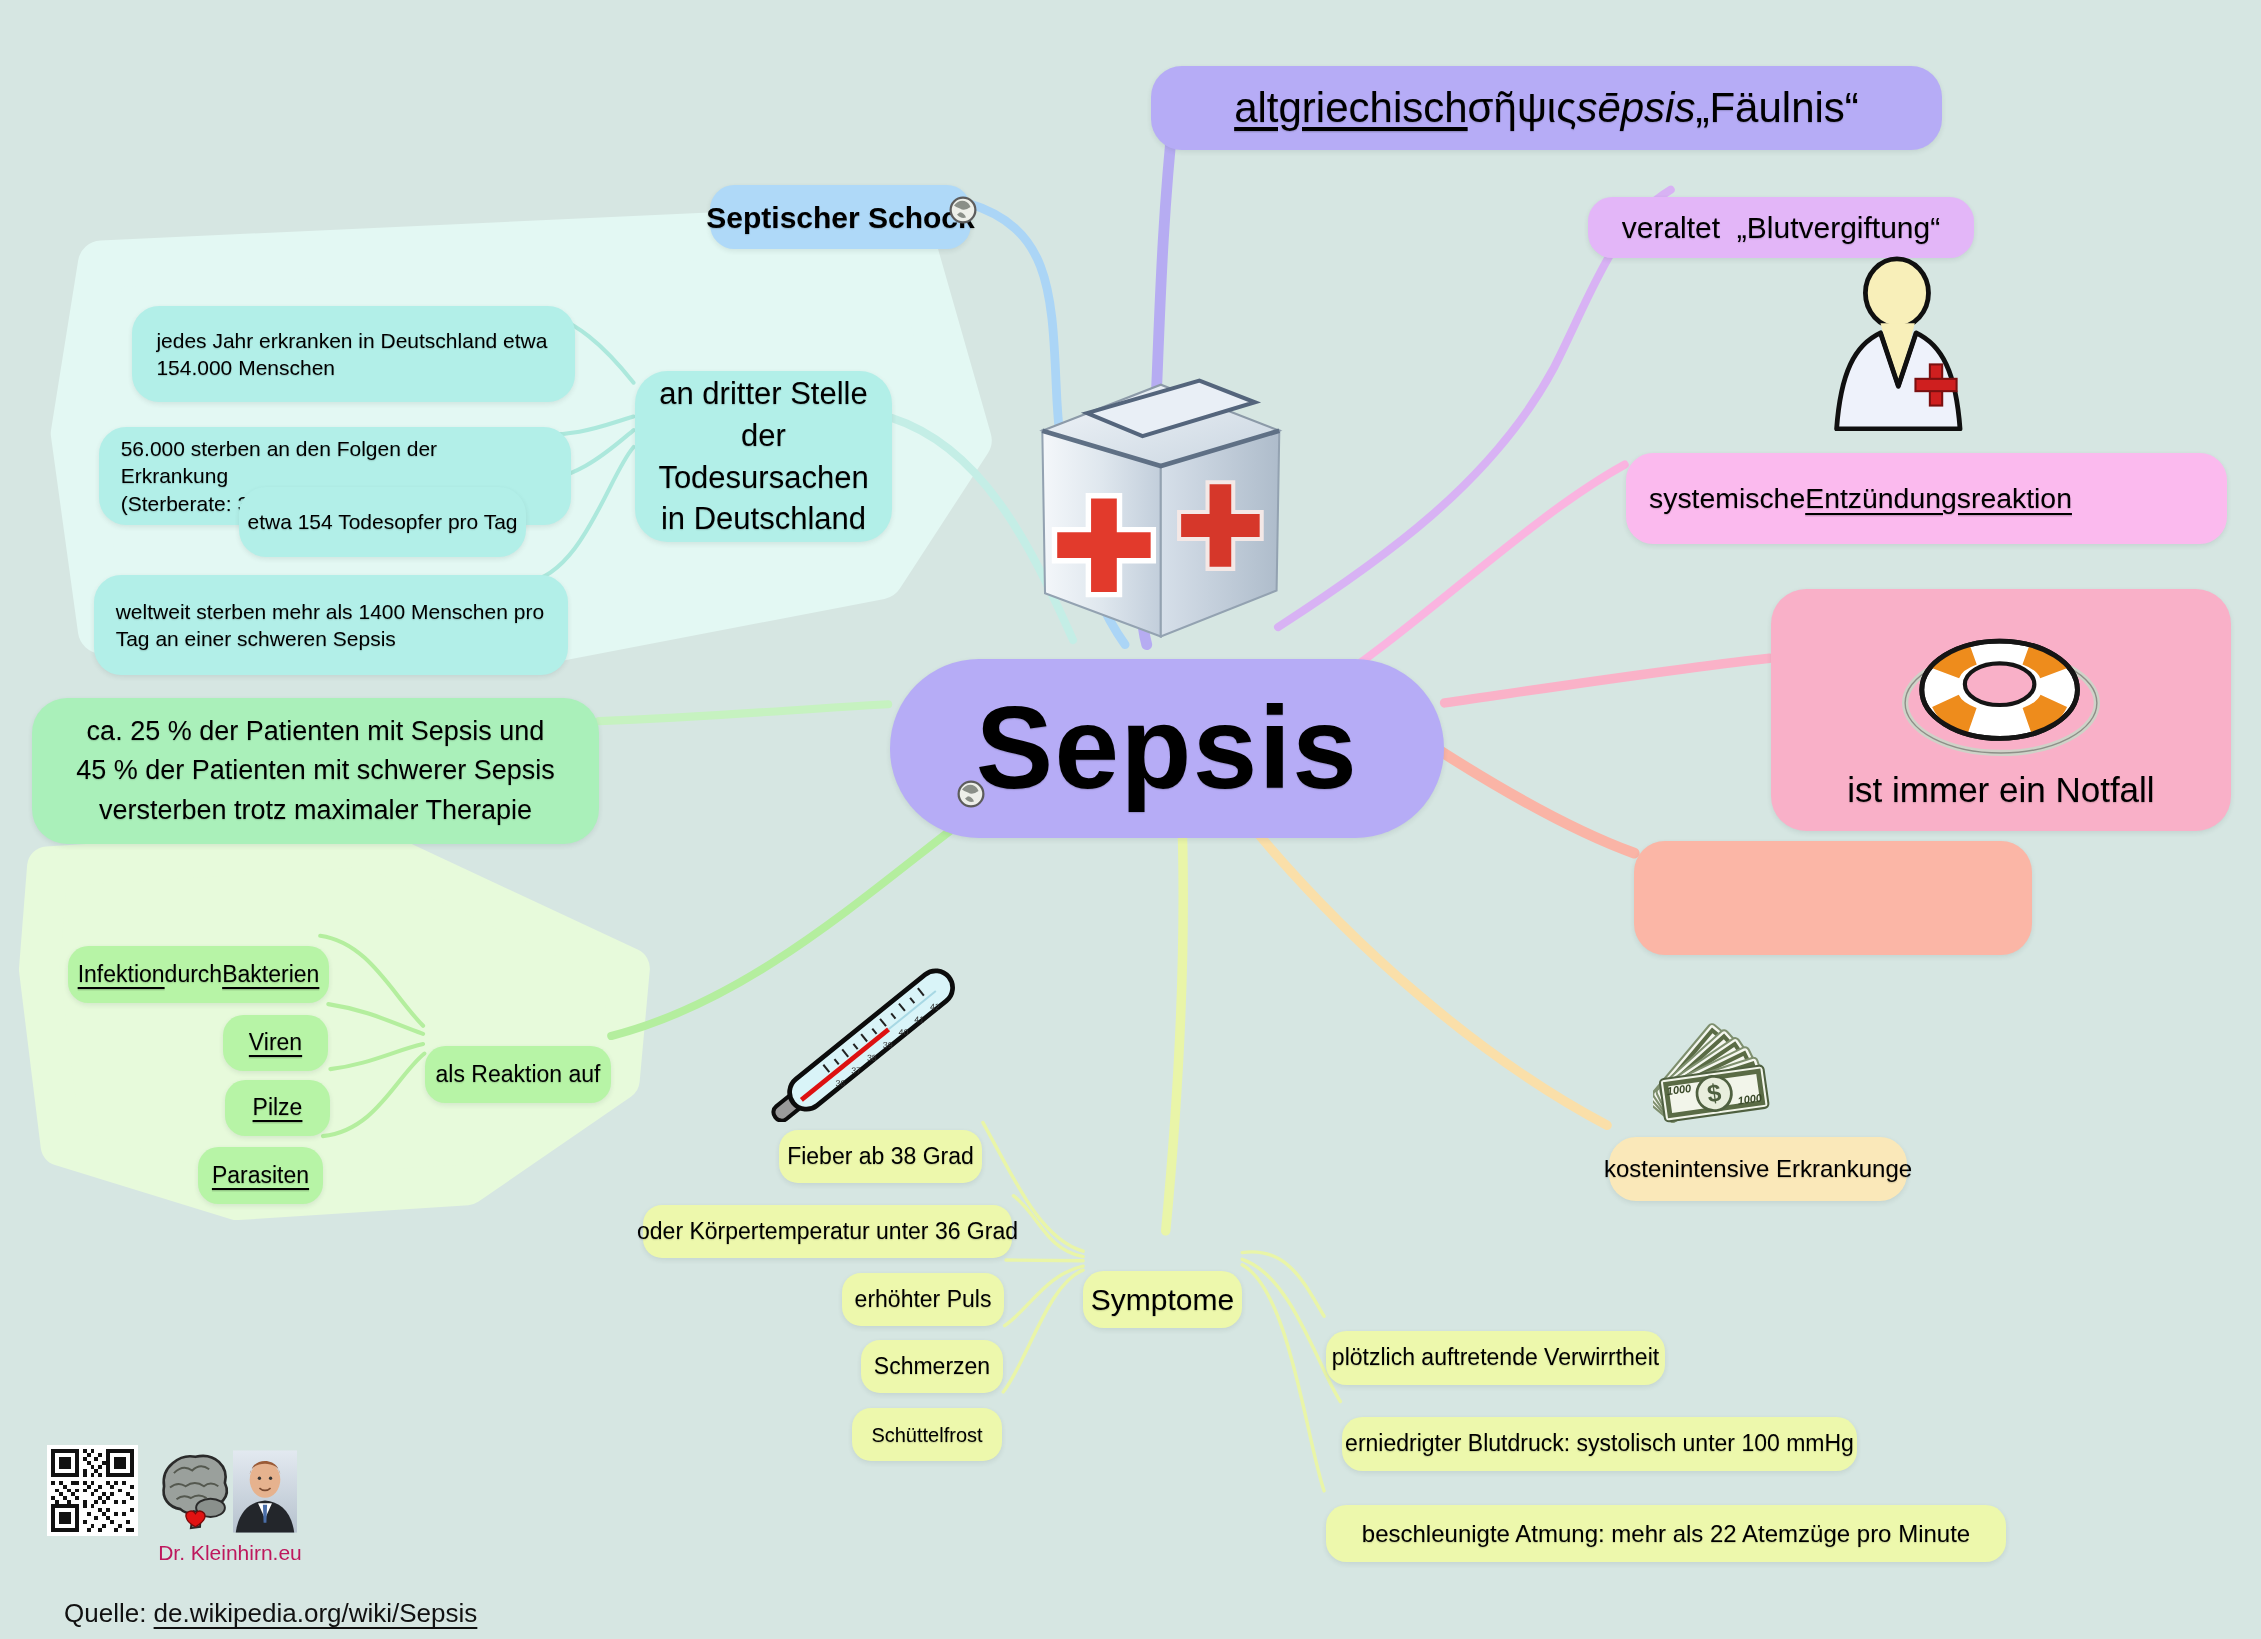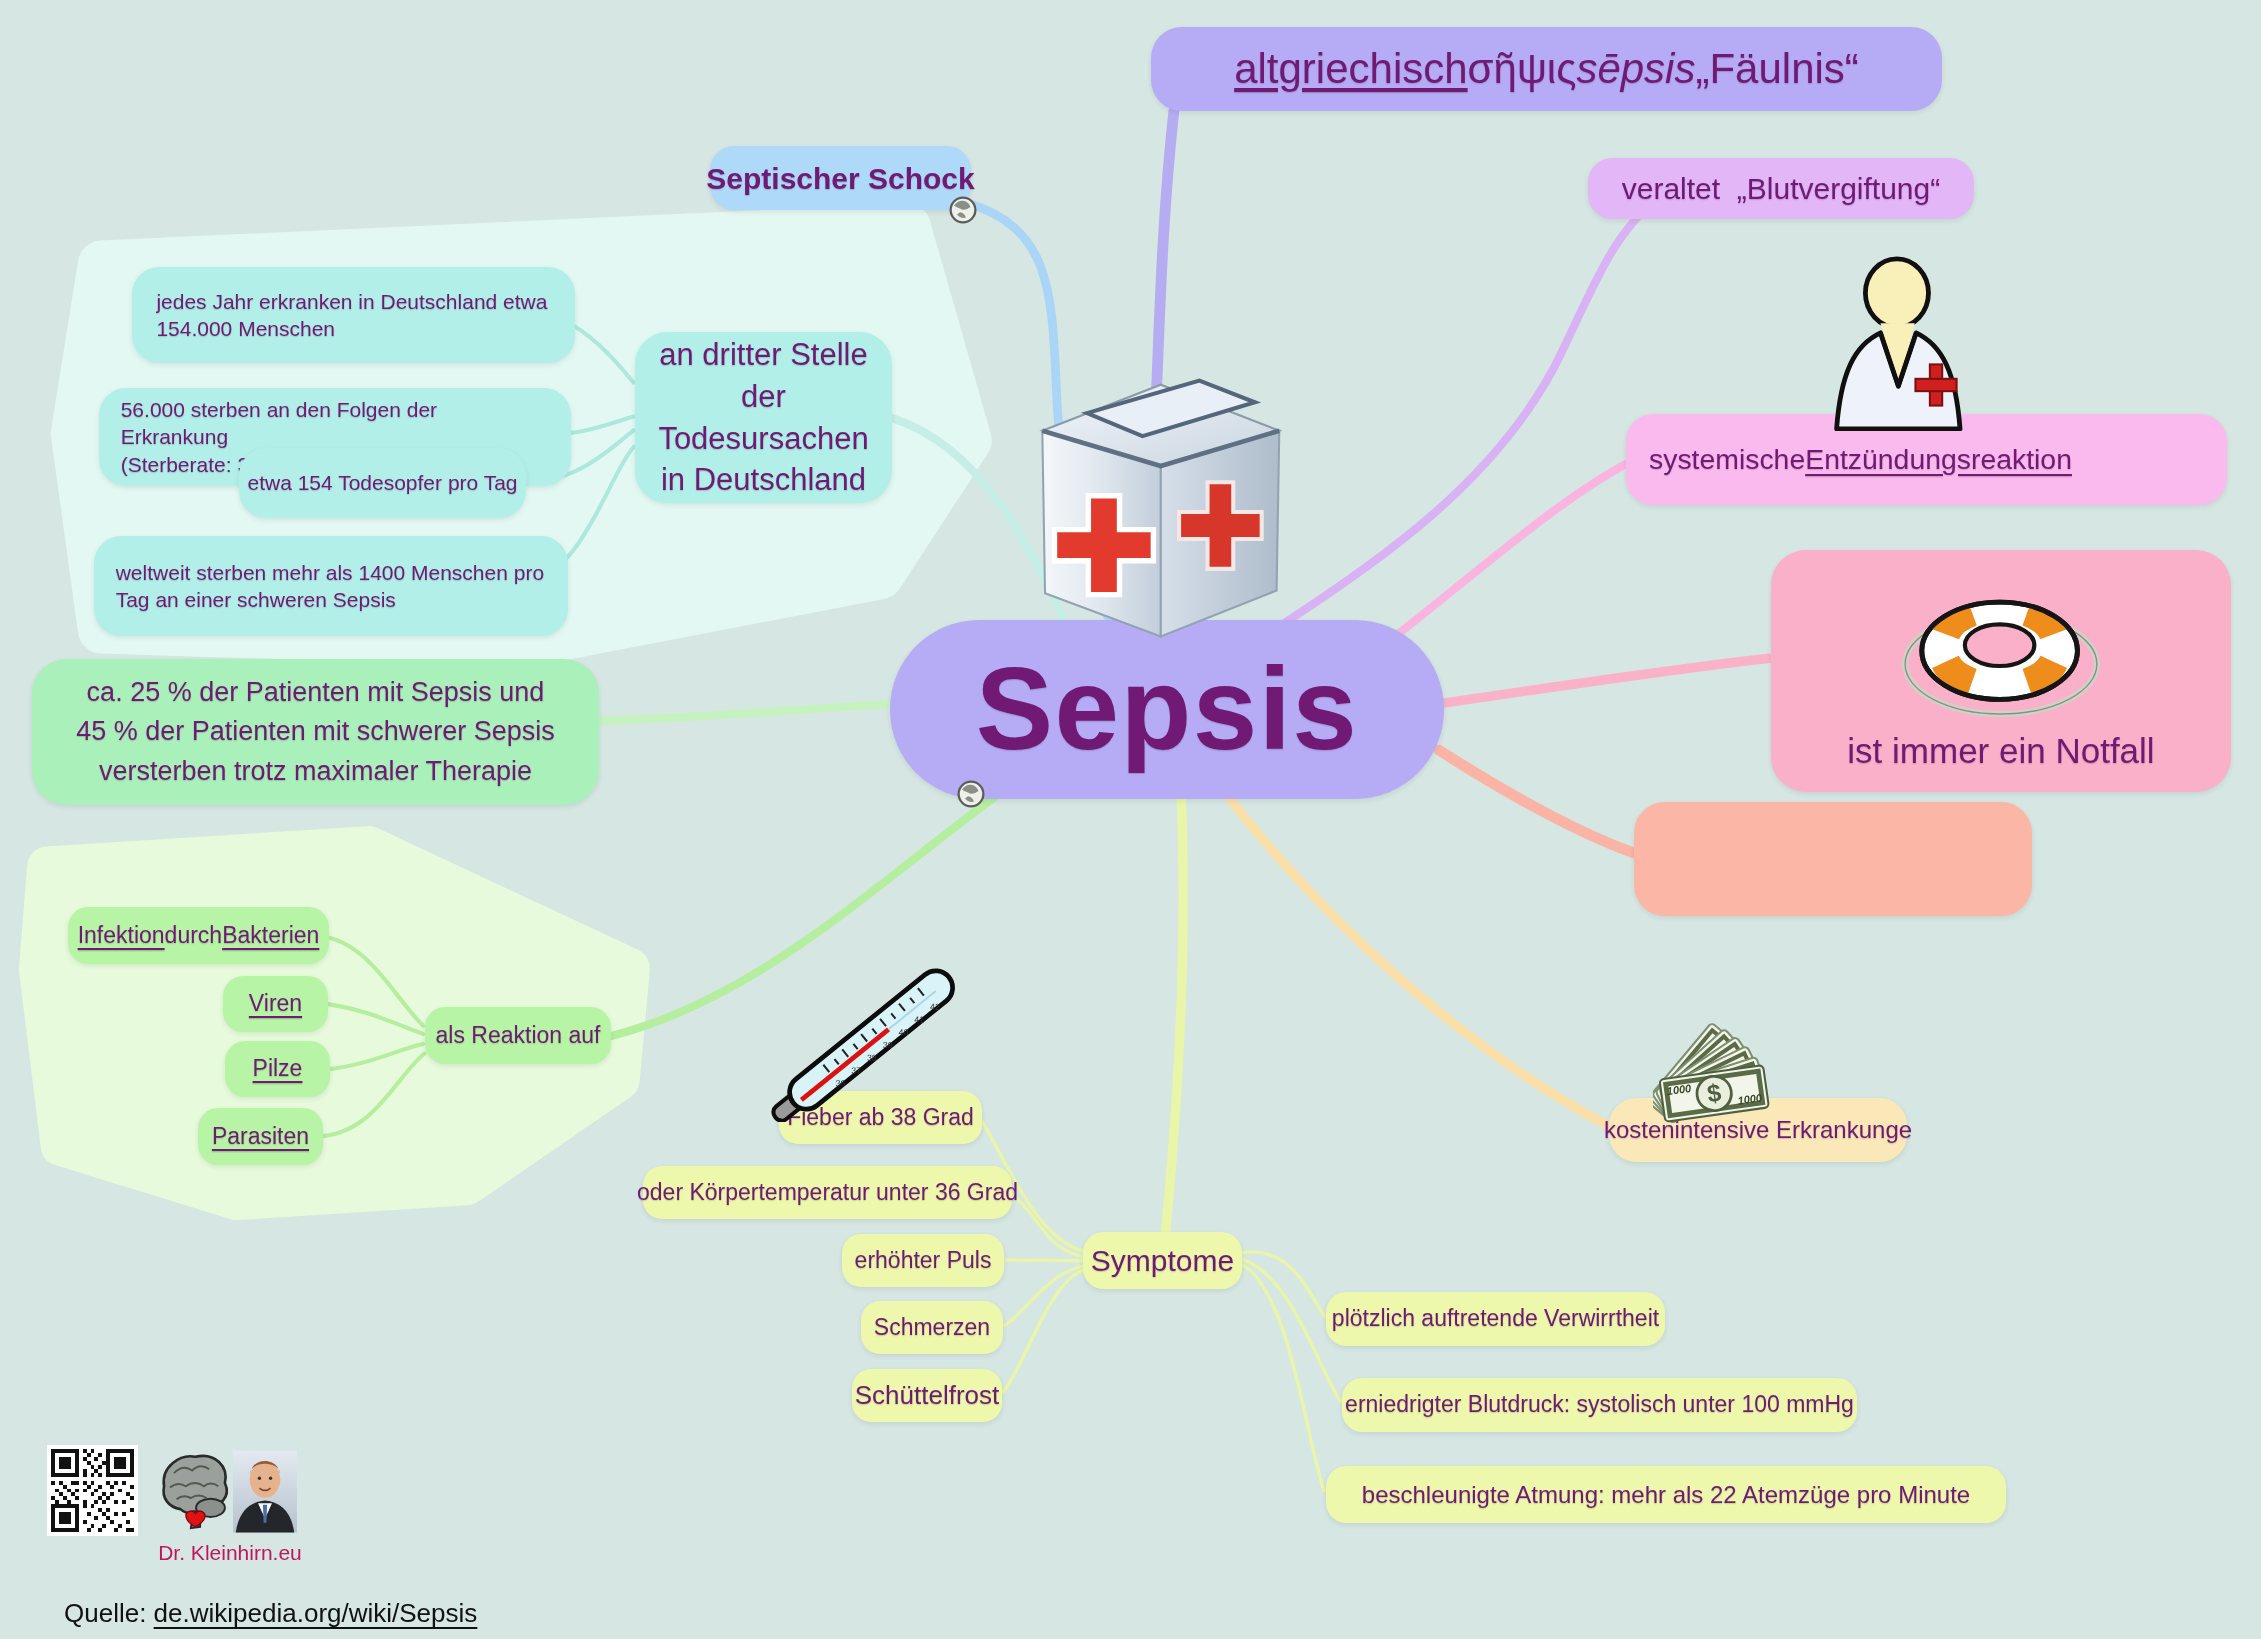--- a/index.html
+++ b/index.html
@@ -7,25 +7,26 @@
     position:relative;
     font-family:"Liberation Sans","DejaVu Sans",sans-serif;
     background:var(--background,#d6e6e2);
     overflow:hidden;
   }
   svg{display:block}
   #edge-layer{position:absolute;left:0;top:0;z-index:1}
   .node{
     position:absolute;z-index:2;
     display:flex;align-items:center;justify-content:center;
-    text-align:center;color:#701a75;line-height:1.3;
+    text-align:center;color:#000000;line-height:1.3;
     white-space:pre-line;
     border-radius:23px;
     box-shadow:0 2px 5.4px rgba(40,60,60,.10);
     text-shadow:0 1.4px 1.4px rgba(0,0,0,.18);
+    margin-top:39px;
   }
   .node.left{justify-content:flex-start;text-align:left}
   .icon-abs{position:absolute;z-index:3}
   
   .nd-altgr{left:1151px;top:27px;width:791px;height:84px;background:var(--purple,#b6acf6);font-size:42px;border-radius:31px}
   .nd-schock{left:710px;top:146px;width:261px;height:64px;background:var(--blue,#afd9f8);font-size:30px;font-weight:bold;border-radius:24.4px;white-space:nowrap}
   .nd-stat1{left:132px;top:267px;width:394px;height:96px;background:var(--teal-node,#b2efe8);font-size:21px;padding:0 24.4px;border-radius:27px}
   .nd-stat2{left:99px;top:388px;width:429px;height:98px;background:var(--teal-node,#b2efe8);font-size:21px;padding:0 21.7px;border-radius:27px}
   .nd-stat3{left:239px;top:448px;width:287px;height:70px;background:var(--teal-node,#b2efe8);font-size:21px;border-radius:27px;white-space:nowrap}
   .nd-stat4{left:94px;top:536px;width:431px;height:100px;background:var(--teal-node,#b2efe8);font-size:21px;padding:0 21.7px;border-radius:27px}
@@ -40,21 +41,21 @@
   .nd-veraltet{left:1588px;top:158px;width:386px;height:61px;background:var(--lilac,#e3b6f8);font-size:30px;border-radius:24.4px;white-space:pre;}
   .nd-entz{left:1626px;top:414px;width:555px;height:91px;background:var(--pink-magenta,#fbbaee);font-size:28.4px;border-radius:27px;padding:0 23px;justify-content:flex-start;text-align:left}
   .nd-notfall{left:1771px;top:550px;width:460px;height:223px;background:var(--pink,#f9b0c8);font-size:35px;border-radius:35px;flex-direction:column;justify-content:flex-end;padding-bottom:19px}
   .nd-kompl{left:1634px;top:802px;width:398px;height:114px;background:var(--salmon,#fbb6a6);font-size:32.5px;border-radius:31px;line-height:1.4}
   .nd-kosten{left:1609px;top:1098px;width:298px;height:64px;background:var(--wheat,#fae8b9);font-size:24px;border-radius:27px;white-space:nowrap}
   .nd-symptome{left:1083px;top:1232px;width:159px;height:57px;background:var(--lime,#edf8ac);font-size:30px;border-radius:20.3px}
   .nd-fieber{left:779px;top:1091px;width:203px;height:53px;background:var(--lime,#edf8ac);font-size:23px;border-radius:19px;white-space:nowrap}
   .nd-temp36{left:643px;top:1166px;width:369px;height:53px;background:var(--lime,#edf8ac);font-size:23px;border-radius:19px;white-space:nowrap}
   .nd-puls{left:842px;top:1234px;width:162px;height:53px;background:var(--lime,#edf8ac);font-size:23px;border-radius:19px;white-space:nowrap}
   .nd-schmerzen{left:861px;top:1301px;width:142px;height:53px;background:var(--lime,#edf8ac);font-size:23px;border-radius:19px;white-space:nowrap}
-  .nd-frost{left:852px;top:1369px;width:150px;height:53px;background:var(--lime,#edf8ac);font-size:26px;border-radius:19px;white-space:nowrap}
+  .nd-frost{left:852px;top:1369px;width:150px;height:53px;background:var(--lime,#edf8ac);font-size:20px;border-radius:19px;white-space:nowrap}
   .nd-verwirrt{left:1326px;top:1292px;width:339px;height:54px;background:var(--lime,#edf8ac);font-size:23px;border-radius:20.3px;white-space:nowrap}
   .nd-blutdruck{left:1342px;top:1378px;width:515px;height:54px;background:var(--lime,#edf8ac);font-size:23px;border-radius:20.3px;white-space:nowrap}
   .nd-atmung{left:1326px;top:1466px;width:680px;height:57px;background:var(--lime,#edf8ac);font-size:24px;border-radius:20.3px;white-space:nowrap}
   
   .footer-caption{position:absolute;left:149px;top:1541px;width:162px;z-index:2;font-size:21px;text-align:center;color:#be185d}
   .footer-source{position:absolute;left:64px;top:1598px;z-index:2;font-size:26px;color:#111;white-space:nowrap}
 </style>
 </head>
 <body>
 

